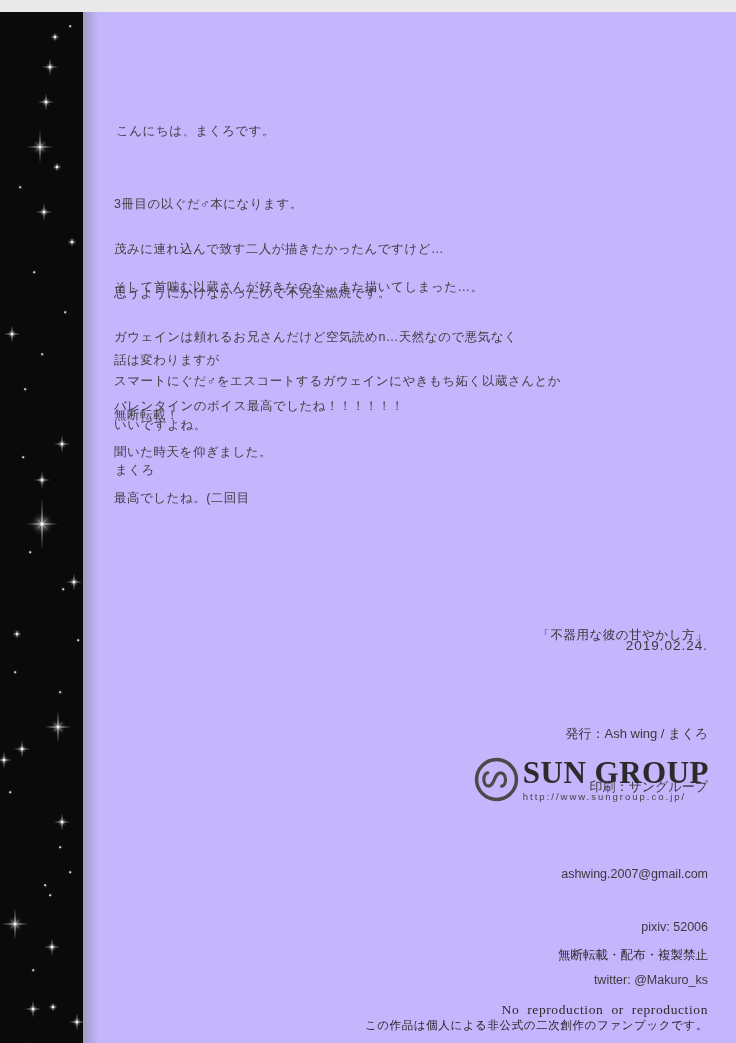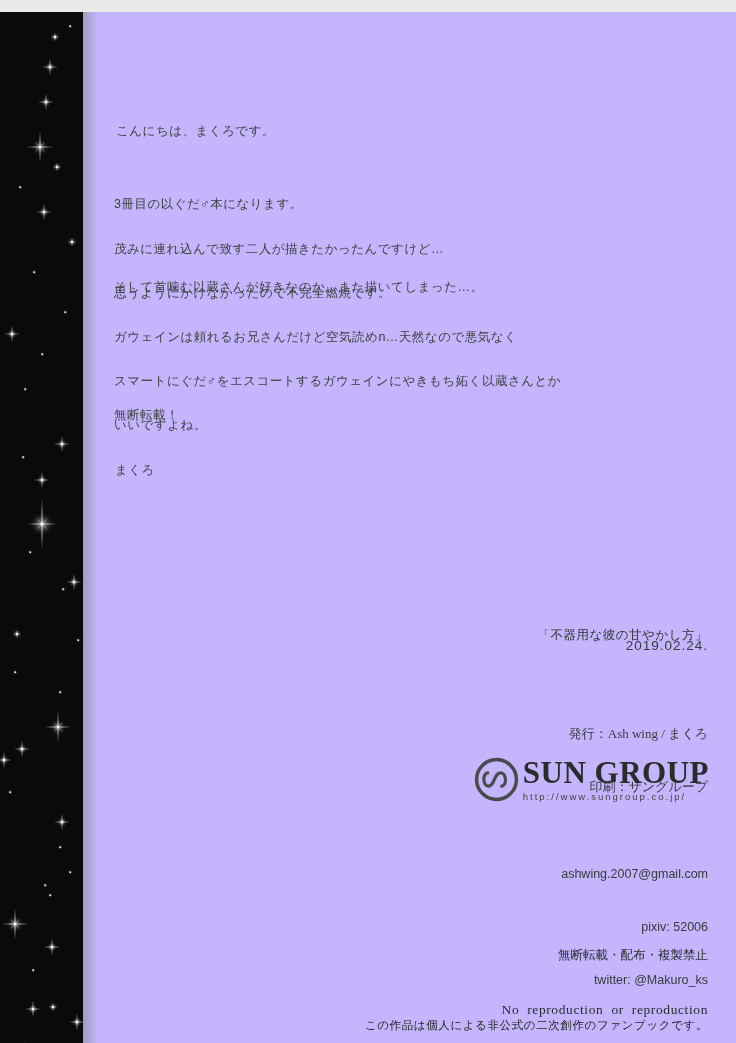--- a/index.html
+++ b/index.html
@@ -41,21 +41,21 @@
   .s5{--w:32px;--h:52px}
   .s5 b{width:3px;height:3px;box-shadow:0 0 7px 3px rgba(255,255,255,.8);}
   
   .blk{position:absolute;color:#3f3f3f;}
   .jp{font-size:12.5px;letter-spacing:.5px;line-height:14.7px;white-space:pre;}
   .jp3{line-height:15.4px;}
   
   .colo{position:absolute;right:28px;text-align:right;color:#333;white-space:pre;}
   .title{font-size:12.5px;letter-spacing:.5px;}
   .date{font-size:13.5px;letter-spacing:1px;color:#3a3a3a;}
-  .pub{font-size:13px;line-height:17.5px;color:#3a3a3a;font-family:Liberation Serif, serif;}
+  .pub{font-size:13px;line-height:17.5px;color:#3a3a3a;}
   .logo{position:absolute;right:27px;top:744px;display:flex;align-items:center;gap:3px;}
   .logo-name{
     font-family:"Liberation Serif","DejaVu Serif",serif;
     font-size:31px;font-weight:700;letter-spacing:.5px;color:#2b2b2b;line-height:1;
   }
   .logo-url{font-size:9.5px;letter-spacing:2px;color:#444;margin-top:3px;}
   .contact{font-size:12.5px;line-height:17.8px;color:#3a3a3a;}
   .notice-jp{font-family:"Liberation Serif","DejaVu Serif",serif;font-size:12.5px;color:#2c2c2c;line-height:19px;}
   .notice-en{font-family:"Liberation Serif","DejaVu Serif",serif;font-size:13.5px;word-spacing:4px;letter-spacing:.6px;color:#2c2c2c;line-height:18.5px;}
   .disc{font-family:"Liberation Serif","DejaVu Serif",serif;font-size:11.5px;letter-spacing:.6px;line-height:15.8px;color:#262626;}
@@ -276,20 +276,26 @@
     <div>3冊目の以ぐだ♂本になります。</div>
     <div>茂みに連れ込んで致す二人が描きたかったんですけど…</div>
     <div>思うようにかけなかったので不完全燃焼です。</div>
     <div>ガウェインは頼れるお兄さんだけど空気読めn…天然なので悪気なく</div>
     <div>スマートにぐだ♂をエスコートするガウェインにやきもち妬く以蔵さんとか</div>
     <div>いいですよね。</div>
   </div>
 
   <div class="blk jp" style="left:114px;top:268px">そして首噛む以蔵さんが好きなのか、また描いてしまった…。</div>
 
+  <div class="blk jp jp3" style="left:114px;top:310px">
+    <div>話は変わりますが</div>
+    <div>バレンタインのボイス最高でしたね！！！！！！</div>
+    <div>聞いた時天を仰ぎました。</div>
+    <div>最高でしたね。(二回目</div>
+  </div>
 
   <div class="blk jp" style="left:114px;top:396px">無断転載！</div>
 
   <div class="blk jp" style="left:115px;top:451px">まくろ</div>
 
   <div class="colo title" style="top:615px">「不器用な彼の甘やかし方」</div>
 
   <div class="colo date" style="top:626px">2019.02.24.</div>
 
   <div class="colo pub" style="top:678px">

